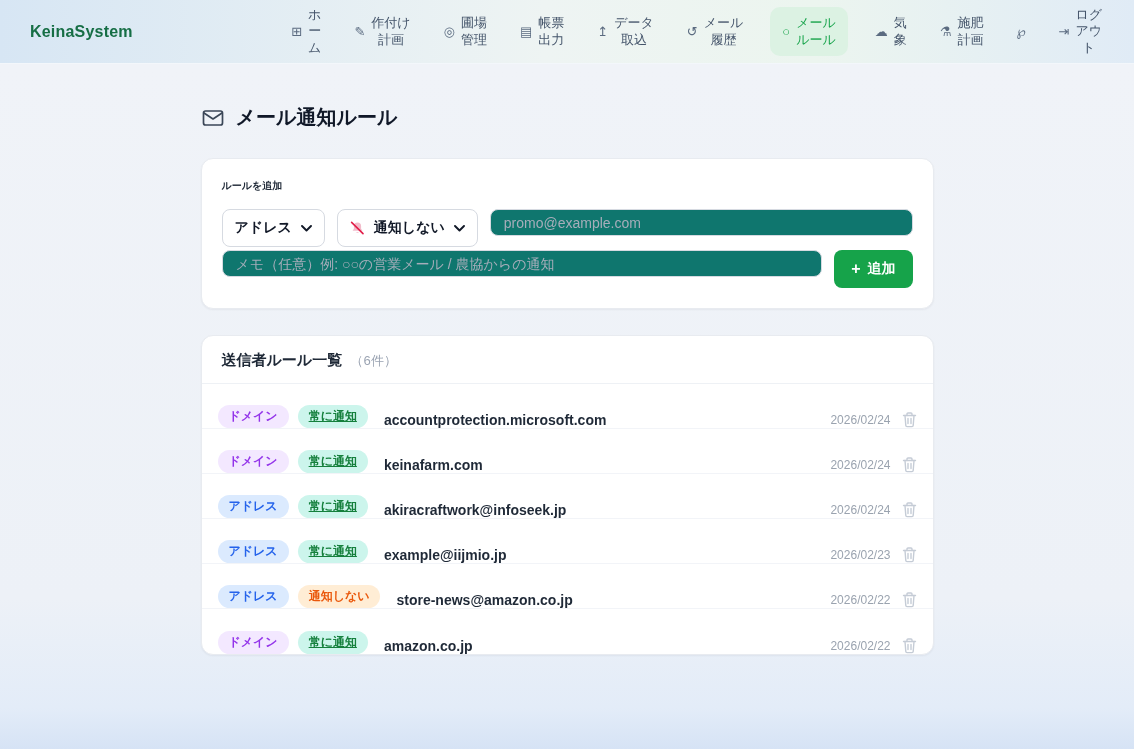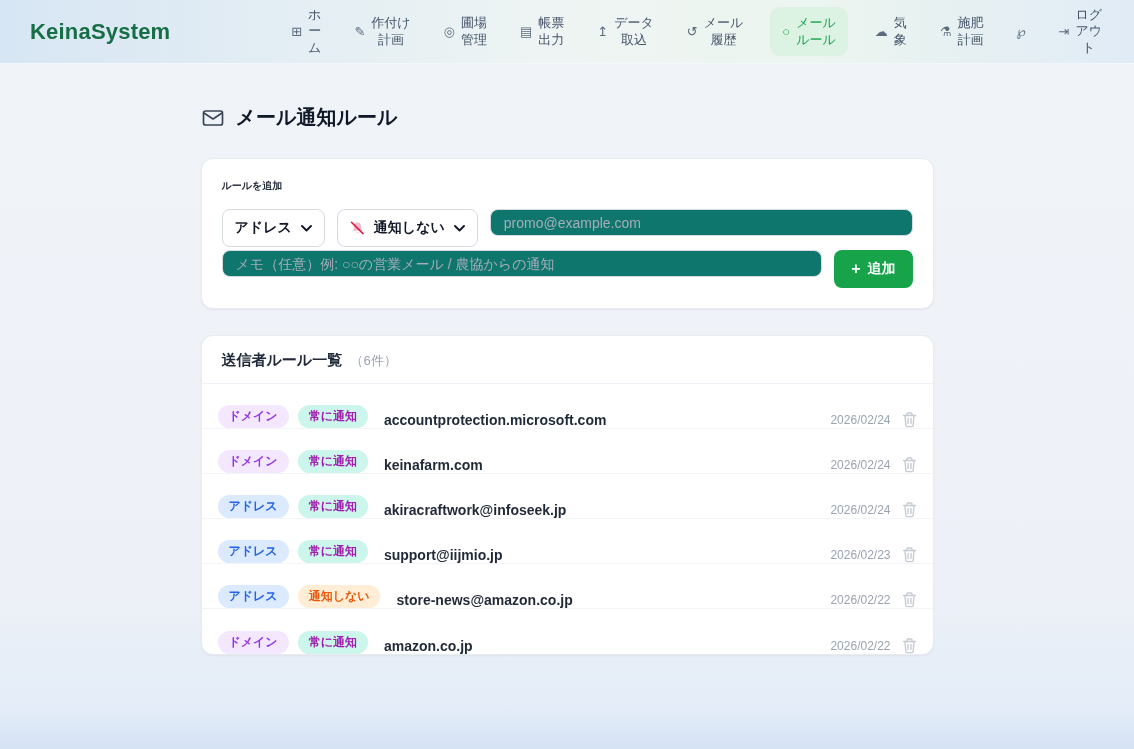--- a/index.html
+++ b/index.html
@@ -13,21 +13,21 @@
   
   .topbar {
     height:64px;
     display:flex;
     align-items:center;
     padding:0 26px 0 30px;
     background:linear-gradient(90deg,#d7e6f4 0%,#eef4f3 48%,#ecf5ef 72%,#e0ebf6 100%);
     border-bottom:1px solid #f3f7fb;
   }
   .brand {
-    font-size:22px;
+    font-size:16px;
     font-weight:700;
     color:#166e45;
     letter-spacing:.2px;
     cursor:pointer;
   }
   .nav {
     margin-left:auto;
     display:flex;
     align-items:center;
     gap:21px;
@@ -172,21 +172,21 @@
     align-items:center;
     font-size:12px;
     font-weight:600;
     padding:3px 11px;
     border-radius:999px;
     margin-right:9px;
     white-space:nowrap;
   }
   .badge-domain { background:#f3e8ff; color:#9333ea; }
   .badge-address { background:#dbeafe; color:#2563eb; }
-  .badge-always { background:#ccf5ec; color:#a21caf; }
+  .badge-always { background:#ccf5ec; color:#15803d;text-decoration:underline; }
   .badge-mute   { background:#ffedd5; color:#ea580c; }
   .rule-value {
     font-size:14px;
     font-weight:700;
     color:#1f2937;
     margin-left:7px;
   }
   .rule-right {
     margin-left:auto;
     display:flex;
@@ -376,21 +376,21 @@
               <path d="M3 3.5l.8 10a1.2 1.2 0 0 0 1.2 1.1h5a1.2 1.2 0 0 0 1.2-1.1l.8-10"></path>
               <path d="M6 6.5v5M9 6.5v5"></path>
             </svg>
           </button>
         </span>
       </div>
 
       <div class="rule-row">
         <span class="badge badge-address">アドレス</span>
         <span class="badge badge-always">常に通知</span>
-        <span class="rule-value">support@iijmio.jp</span>
+        <span class="rule-value">example@iijmio.jp</span>
         <span class="rule-right">
           <span class="rule-date">2026/02/23</span>
           <button class="trash-btn">
             <svg width="15" height="16" viewBox="0 0 15 16" fill="none" stroke="#c5ccd6" stroke-width="1.4" stroke-linecap="round" stroke-linejoin="round">
               <path d="M1.5 3.5h12"></path>
                 <path d="M5 3.5V2a1 1 0 0 1 1-1h3a1 1 0 0 1 1 1v1.5"></path>
               <path d="M3 3.5l.8 10a1.2 1.2 0 0 0 1.2 1.1h5a1.2 1.2 0 0 0 1.2-1.1l.8-10"></path>
               <path d="M6 6.5v5M9 6.5v5"></path>
             </svg>
           </button>

